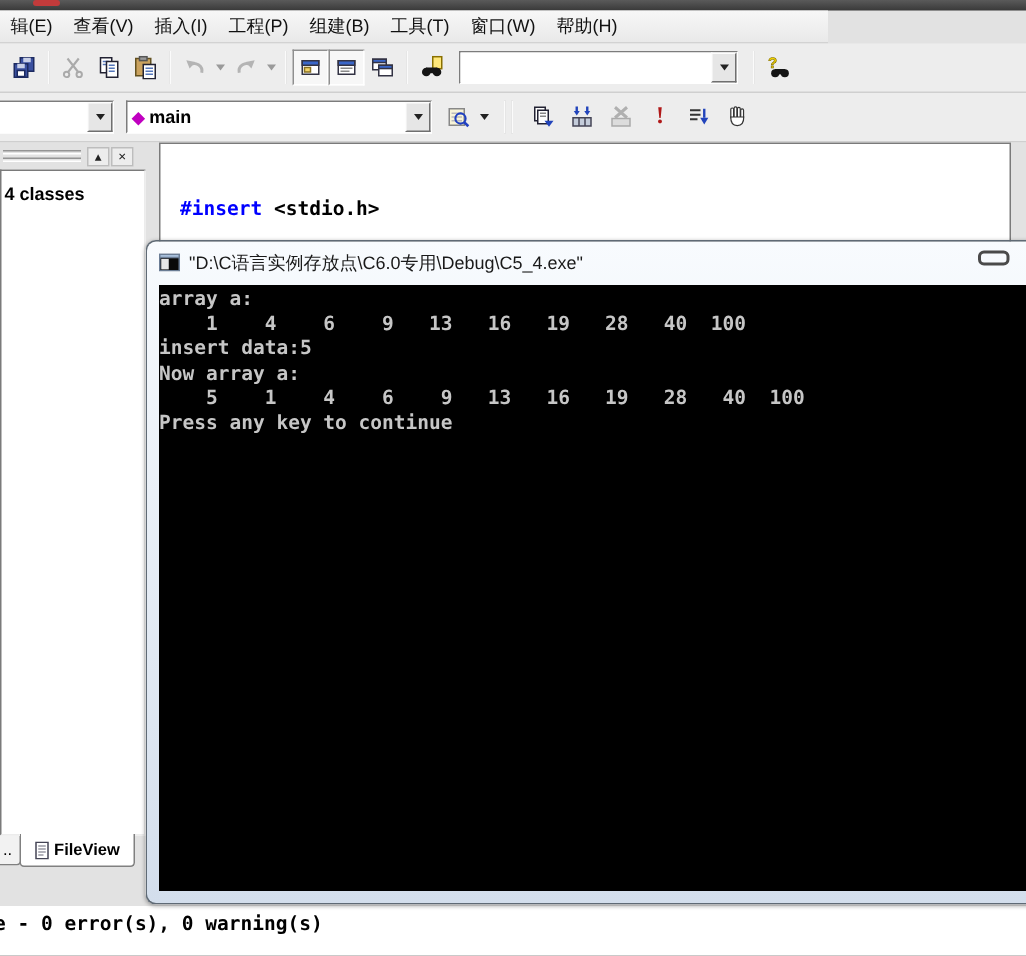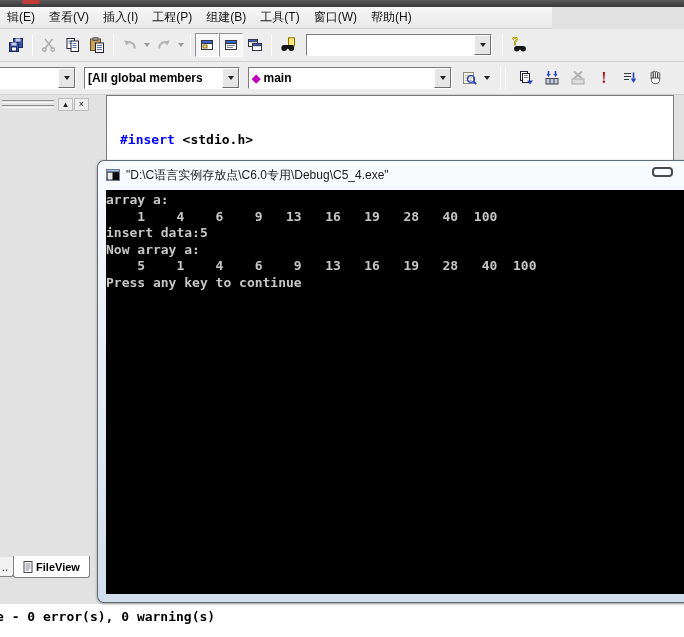--- a/index.html
+++ b/index.html
@@ -203,26 +203,20 @@
     </button>
   </div>
 
   <div id="toolbar2" class="toolbar">
     <div class="combo" style="width:82px; margin-left:-6px;">
       <input value="" style="">
       <span class="drop">
           <span class="tri dark"></span>
         </span>
     </div>
-    <div class="combo" style="width:156px; margin-left:8px;">
-      <span class="ctext">[All global members</span>
-      <span class="drop">
-          <span class="tri dark"></span>
-        </span>
-    </div>
     <div class="combo" style="width:204px; margin-left:8px;">
       <span class="ctext"><span class="diamond">◆</span><span>main</span></span>
       <span class="drop">
           <span class="tri dark"></span>
         </span>
     </div>
     <button class="tbtn" style="margin-left:6px;">
       <svg width="16" height="16" viewBox="0 0 16 16">
         <rect x="1.5" y="2.5" width="10" height="11" fill="#f8f4d8" stroke="#888"></rect>
         <path d="M3 5.5h7M3 8h7M3 10.5h7" stroke="#bbb" stroke-width="1"></path>
@@ -279,20 +273,23 @@
     </button>
   </div>
 
   <div id="main-bg"></div>
 
   <div class="groove" style="left:2px; top:100px; width:52px;"></div>
   <div class="groove" style="left:2px; top:105px; width:52px;"></div>
   <button class="mini-btn" style="left:58px; top:98px;">▴</button>
   <button class="mini-btn" style="left:74px; top:98px;">×</button>
 
+  <div id="workspace-pane">
+    <div id="workspace-label">4 classes</div>
+  </div>
   <div class="ws-tab" id="tab-classview">
     <span>..</span>
   </div>
   <div class="ws-tab" id="tab-fileview">
     <svg width="10" height="12" viewBox="0 0 10 12">
       <rect x="1" y="0.5" width="8" height="11" fill="#fff" stroke="#445"></rect>
       <path d="M2.5 3h5M2.5 5h5M2.5 7h5M2.5 9h3.5" stroke="#667" stroke-width="0.8"></path>
     </svg>
     <span>FileView</span>
   </div>

